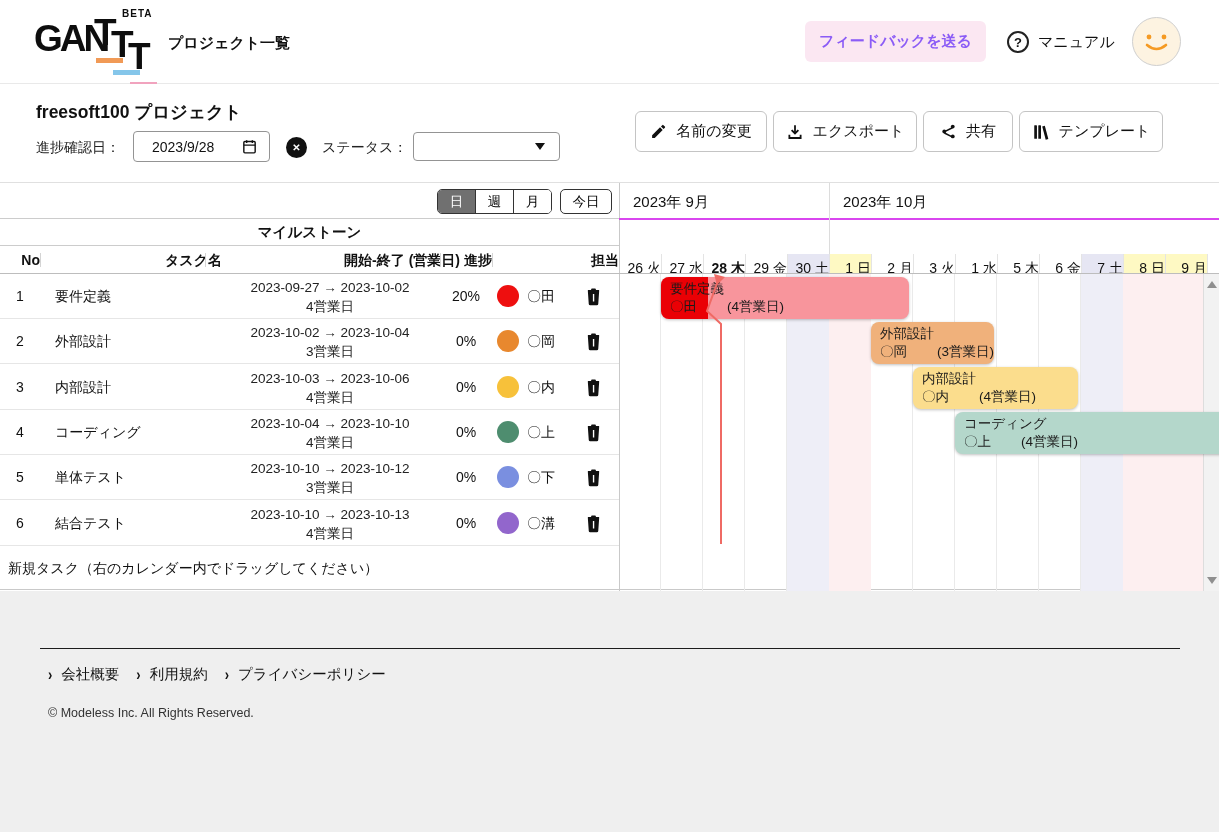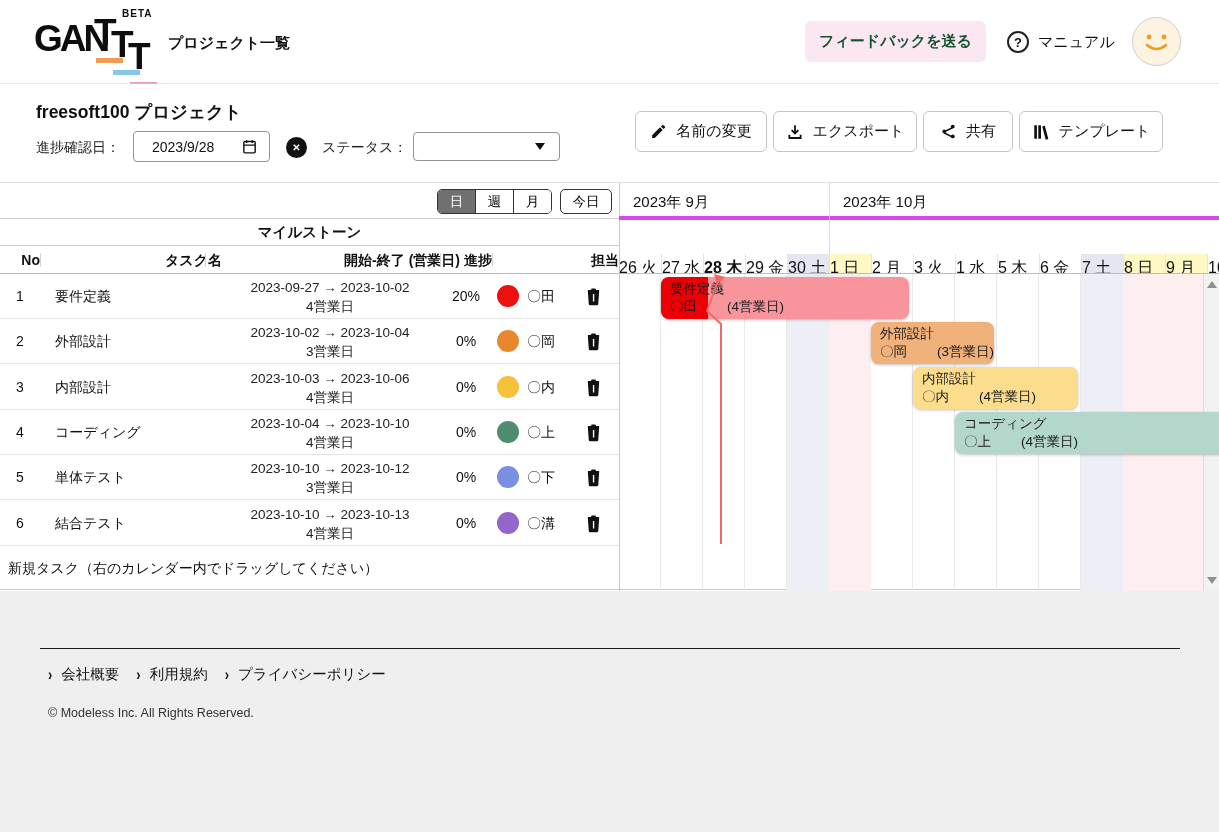--- a/index.html
+++ b/index.html
@@ -14,21 +14,21 @@
   .lg-gan { left:0; top:8px; font-size:37px; letter-spacing:-3px; }
   .lg-t { font-size:37px; }
   .t1 { left:60px; top:2px; } .t2 { left:77px; top:14px; } .t3 { left:94px; top:26px; }
   .lg-u { position:absolute; width:27px; height:5px; }
   .u1 { left:62px; top:48px; background:#f19a56; }
   .u2 { left:79px; top:60px; background:#85c6ea; }
   .u3 { left:96px; top:72px; background:#f1a3be; }
   .lg-beta { left:88px; top:-2px; font-size:10px; color:#e6208f; letter-spacing:1px; }
   .page-title { position:absolute; left:168px; top:34px; font-size:15px; font-weight:700; }
   .feedback-btn { position:absolute; left:805px; top:21px; width:181px; height:41px; border:none; border-radius:6px;
-    background:#fbe7f2; color:#14532d; font-weight:700; font-size:15px; cursor:pointer; font-family:inherit; }
+    background:#fbe7f2; color:#8b5cf6; font-weight:700; font-size:15px; cursor:pointer; font-family:inherit; }
   .manual { position:absolute; left:1007px; top:31px; display:flex; align-items:center; gap:9px; cursor:pointer; }
   .q-icon { width:22px; height:22px; border:2.2px solid #222; border-radius:50%; display:flex; align-items:center;
     justify-content:center; font-size:13px; font-weight:700; }
   .manual-label { font-size:15px; }
   .avatar { position:absolute; left:1132px; top:17px; width:49px; height:49px; border-radius:50%;
     background:#fdf3e1; border:1px solid #cfcfcf; cursor:pointer; overflow:hidden; }
 
   
   .project-head { position:absolute; left:0; top:84px; width:1219px; height:98px; background:#fff; }
   .project-title { position:absolute; left:36px; top:16px; font-size:17.5px; font-weight:700; }
@@ -74,26 +74,26 @@
   .c-dates { position:absolute; left:205px; width:250px; top:4px; text-align:center; font-size:13.5px; line-height:19px; color:#222; }
   .c-prog { position:absolute; left:440px; width:52px; text-align:center; line-height:45px; }
   .c-av { position:absolute; left:497px; top:11px; width:22px; height:22px; border-radius:50%; }
   .av1{background:#ee0f0f;} .av2{background:#e8882e;} .av3{background:#f7c13a;}
   .av4{background:#4e8d6f;} .av5{background:#7a8fe0;} .av6{background:#9266cc;}
   .c-name { position:absolute; left:527px; line-height:45px; }
   .c-trash { position:absolute; left:586px; top:12px; width:18px; height:21px; border:none; background:none; cursor:pointer; padding:0; }
   .newtask { position:absolute; left:0; top:363px; width:619px; height:44px; font-size:14px; line-height:44px; padding-left:8px; }
 
   
-  .month-row { position:absolute; left:619px; top:0; width:600px; height:37px; border-bottom:4px solid #d946ef; font-size:15px; }
+  .month-row { position:absolute; left:619px; top:0; width:600px; height:37px; border-bottom:2px solid #d946ef; font-size:15px; }
   .month-row span { position:absolute; top:10px; }
   .m-sep { left:14px; } .m-oct { left:224px; }
   .month-div { position:absolute; left:210px; top:0; width:1px; height:91px; background:#dcdcdc; }
   .day-row { position:absolute; left:619px; top:63px; width:600px; height:28px; border-bottom:1px solid #bdbdbd; overflow:hidden; }
-  .dcell { position:absolute; top:8px; width:42px; height:28px; line-height:28px; text-align:left; font-size:16px; border-left:1px solid #e4e4e4; }
+  .dcell { position:absolute; top:8px; width:42px; height:28px; line-height:28px; text-align:right; font-size:14px; border-left:1px solid #e4e4e4; }
   .dcell.first { border-left:none; }
   .dcell.today { font-weight:700; }
   .dcell.sat { background:#e6e6f3; }
   .dcell.sun { background:#fef9c3; }
 
   .cal-body { position:absolute; left:619px; top:91px; width:600px; height:317px; overflow:hidden;
     background-image:repeating-linear-gradient(to right, transparent 0 41px, #eaeaea 41px 42px); }
   .tint { position:absolute; top:0; width:42px; height:317px; }
   .tint.sat { background:#eeeef7; } .tint.sun { background:#fdeff0; }
   .bar { position:absolute; height:42px; border-radius:8px; box-shadow:0 1px 3px rgba(0,0,0,.25); z-index:2; padding:3px 0 0 9px; cursor:grab; }

